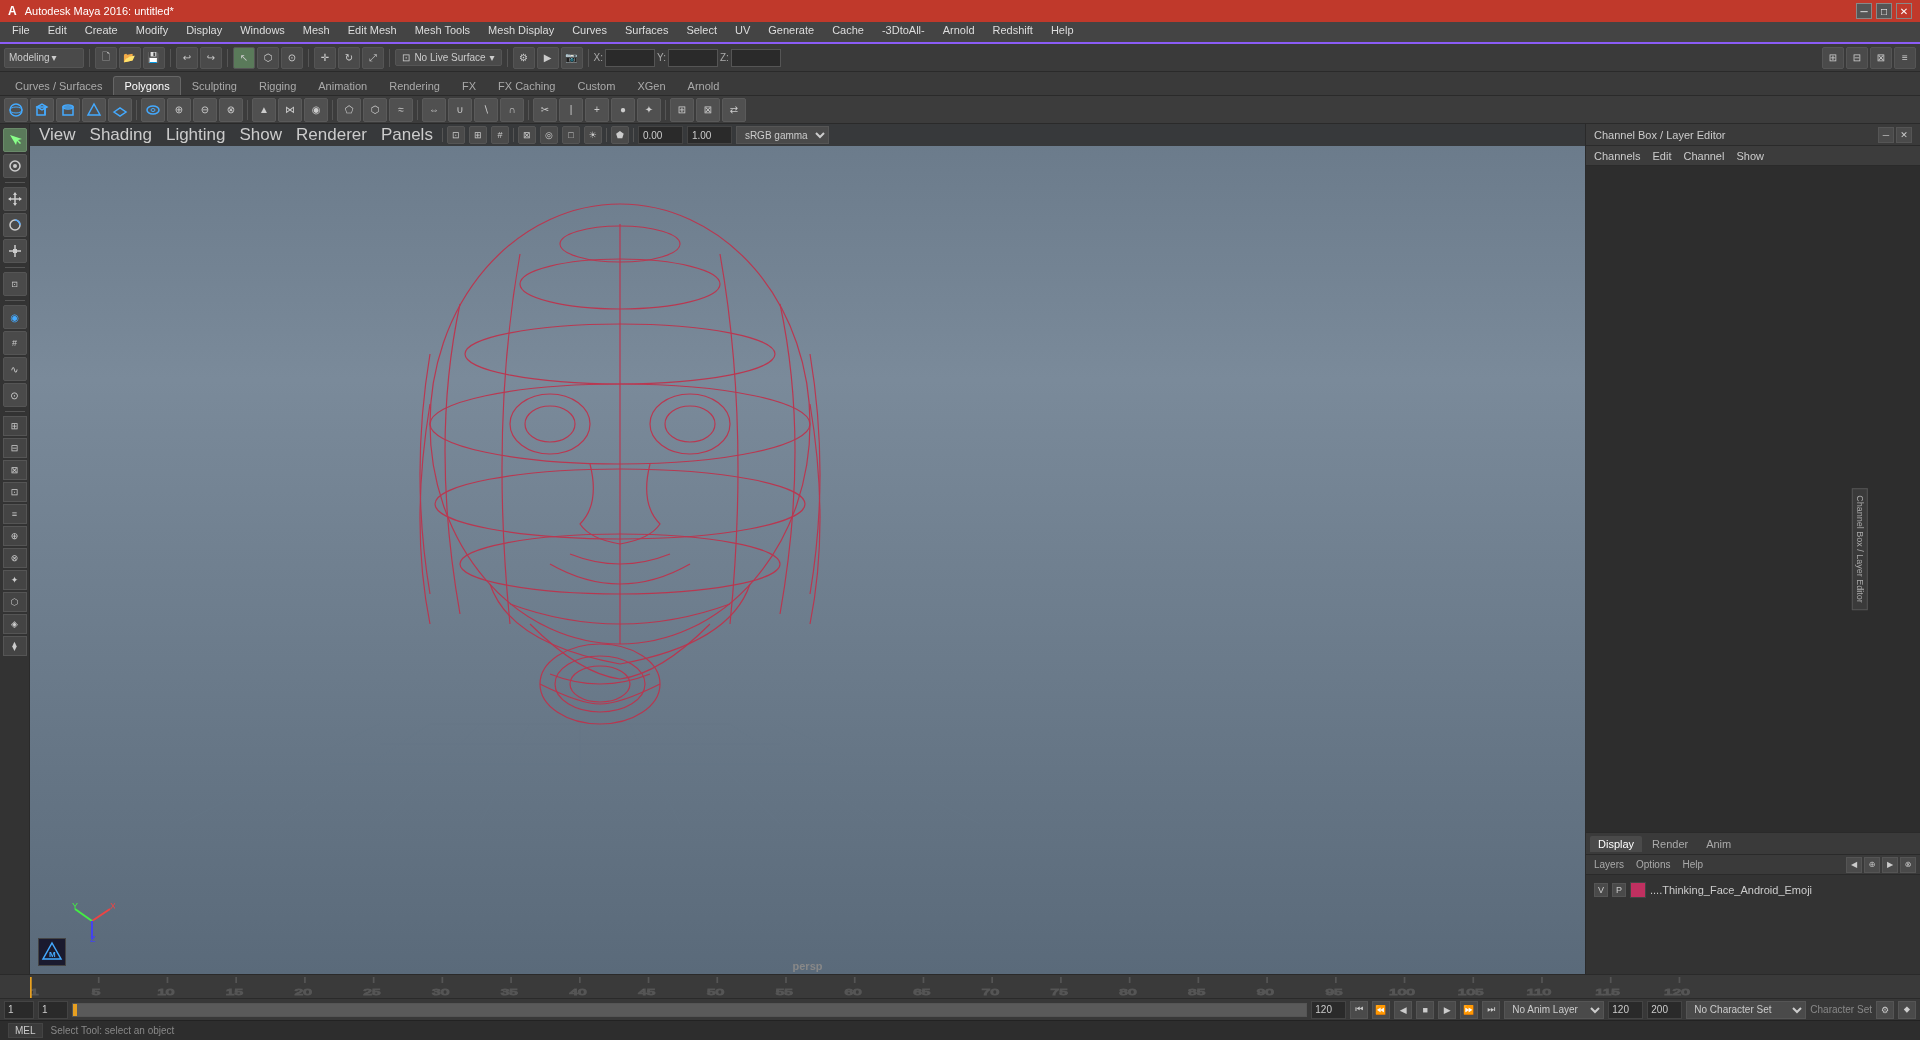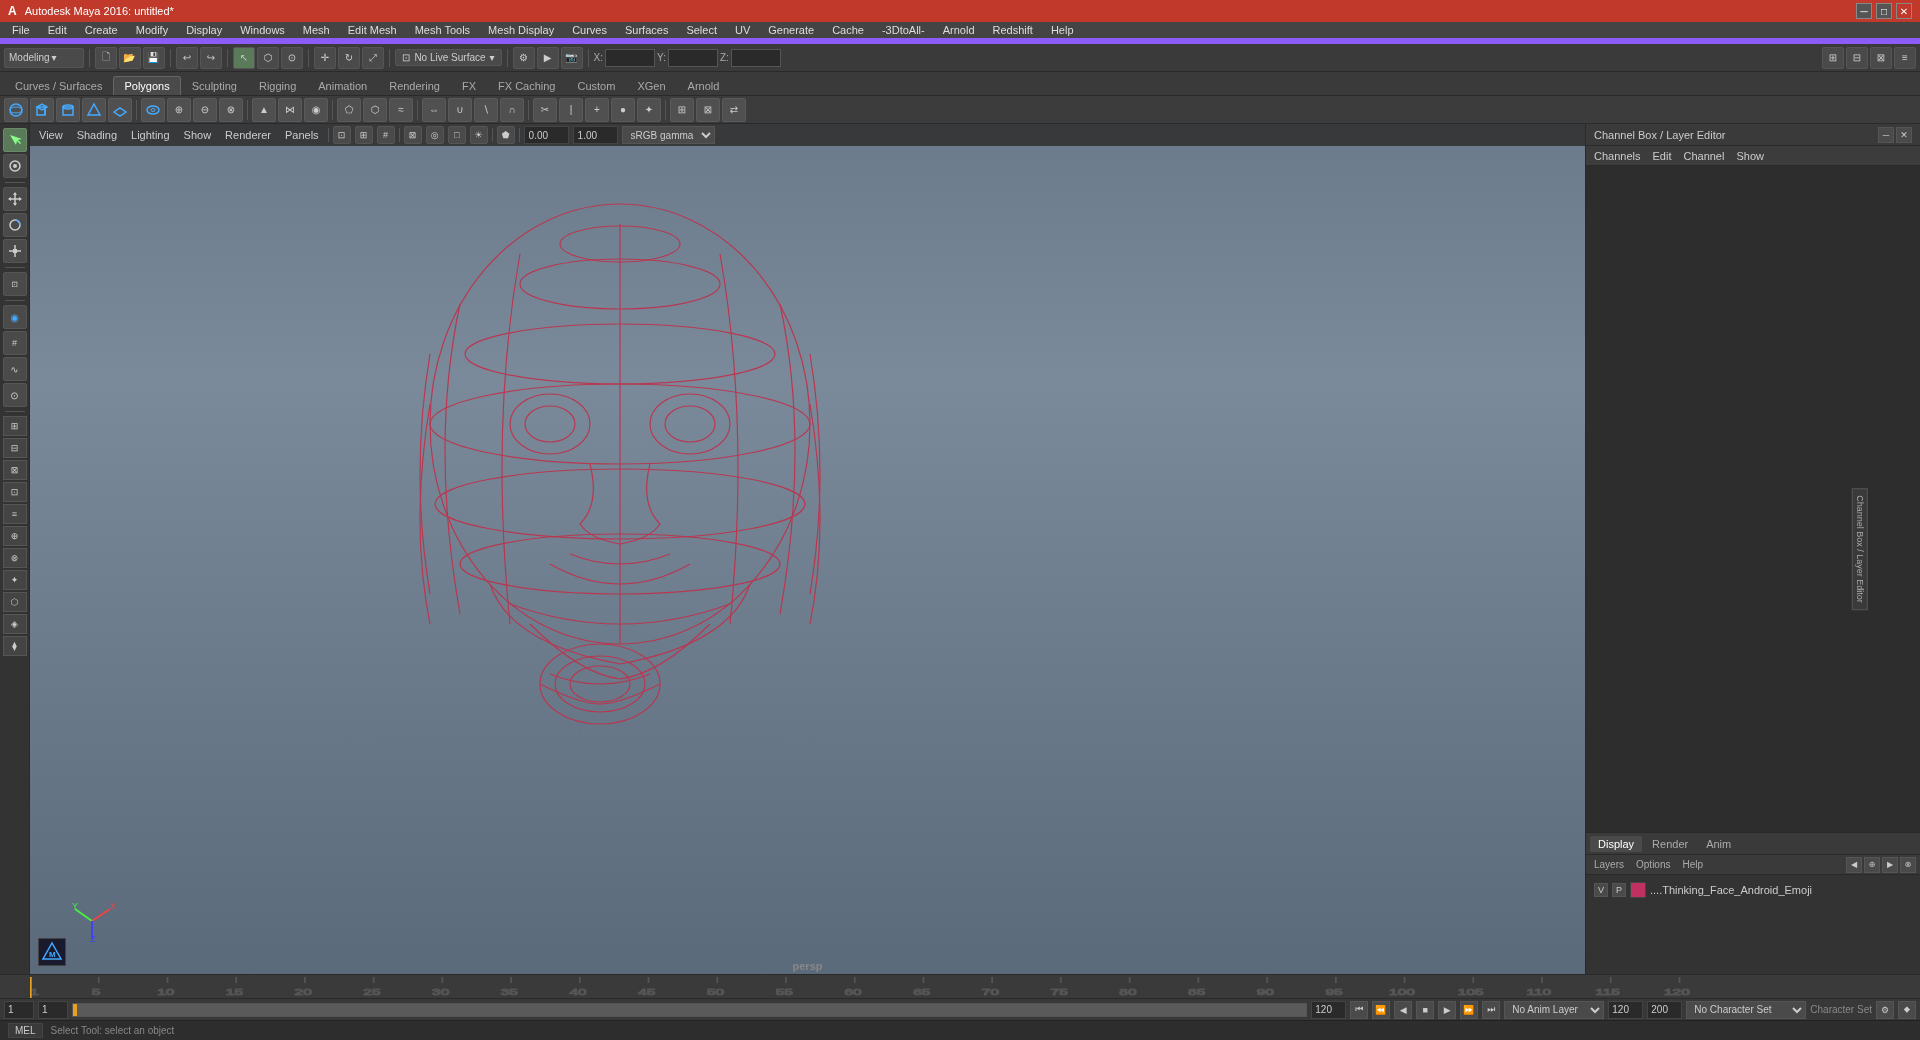--- a/index.html
+++ b/index.html
@@ -47,24 +47,24 @@
       justify-content: center;
       cursor: pointer;
     }
 
     
     #menu-bar {
       width: 100%;
       height: 22px;
       background: #444;
       display: flex;
-      align-items: center;
+      align-items: flex-start;
       padding: 0 4px;
       gap: 2px;
-      border-bottom: 6px solid #8b5cf6;
+      border-bottom: 2px solid #8b5cf6;
     }
     .menu-item {
       padding: 2px 8px;
       cursor: pointer;
       color: #ddd;
       font-size: 11px;
       border-radius: 2px;
     }
 
     
@@ -264,21 +264,21 @@
       display: flex;
       align-items: center;
       padding: 0 4px;
       gap: 4px;
       position: absolute;
       top: 0;
       left: 0;
       z-index: 10;
     }
     .vp-menu {
-      font-size: 11px;
+      font-size: 17px;
       color: #ccc;
       cursor: pointer;
       padding: 2px 5px;
     }
     .vp-toolbar-separator {
       width: 1px;
       height: 14px;
       background: #555;
     }
     .vp-btn {

